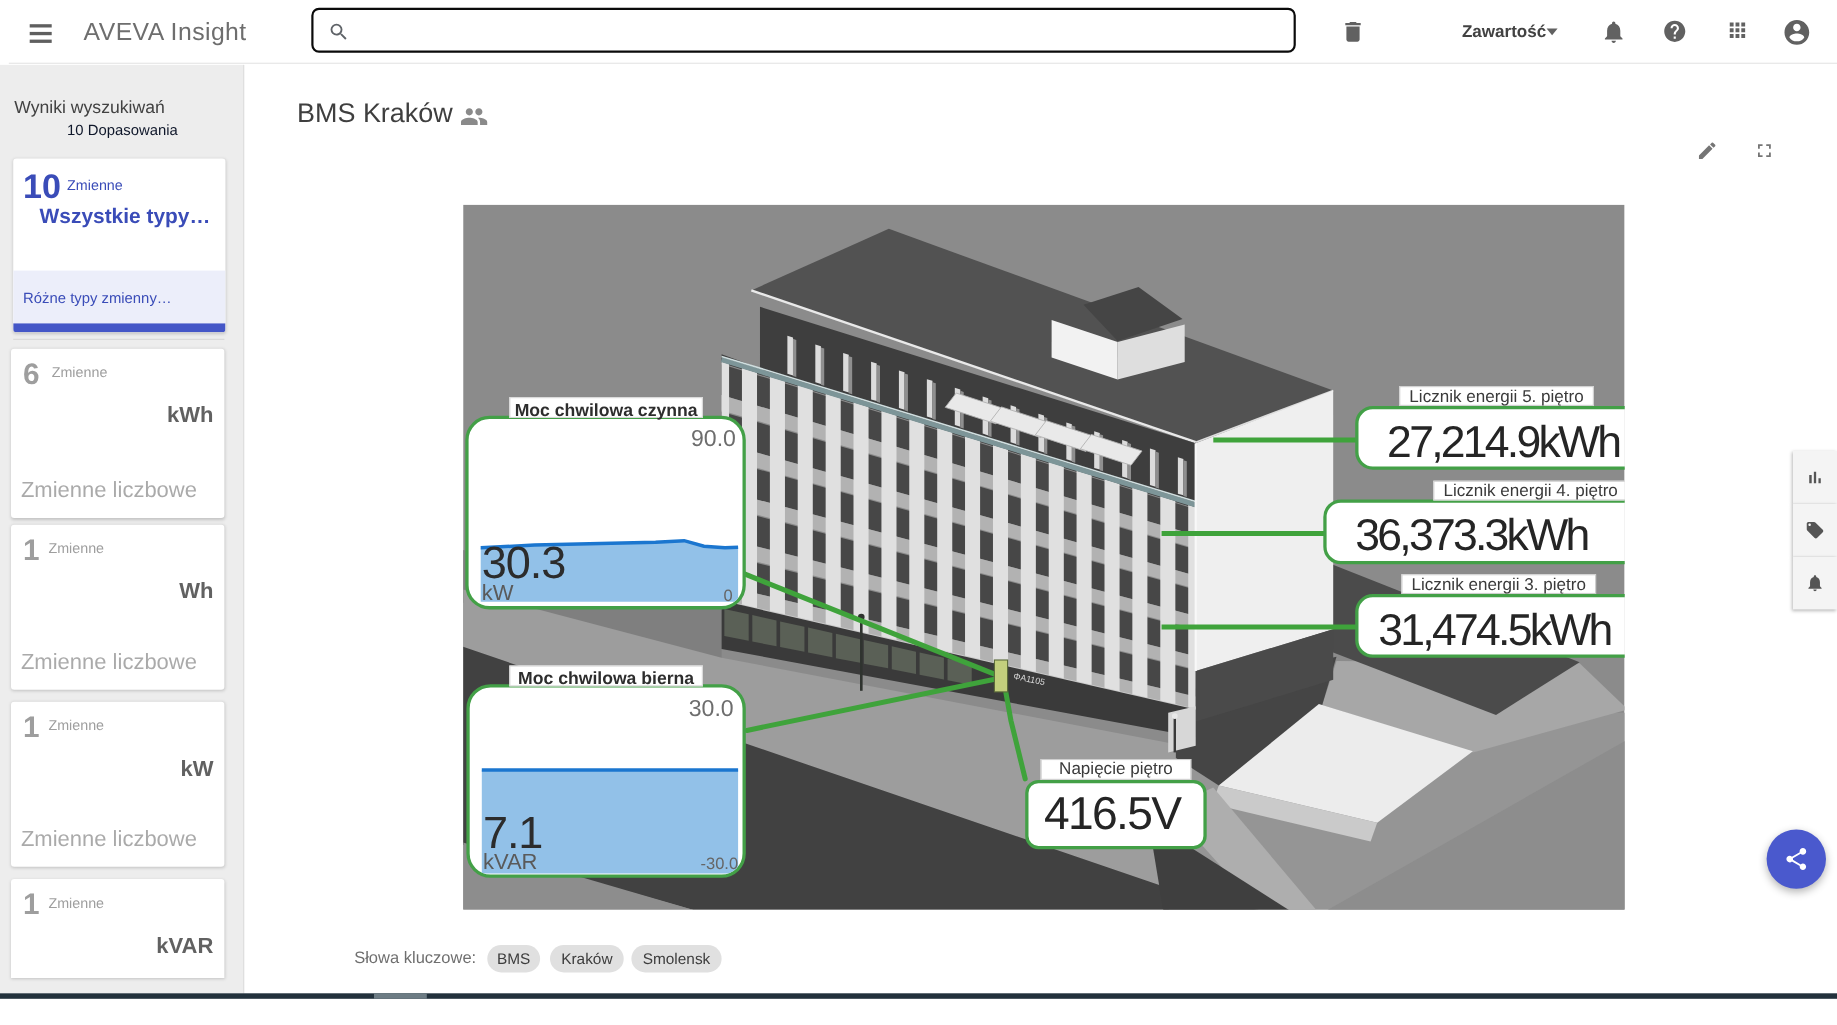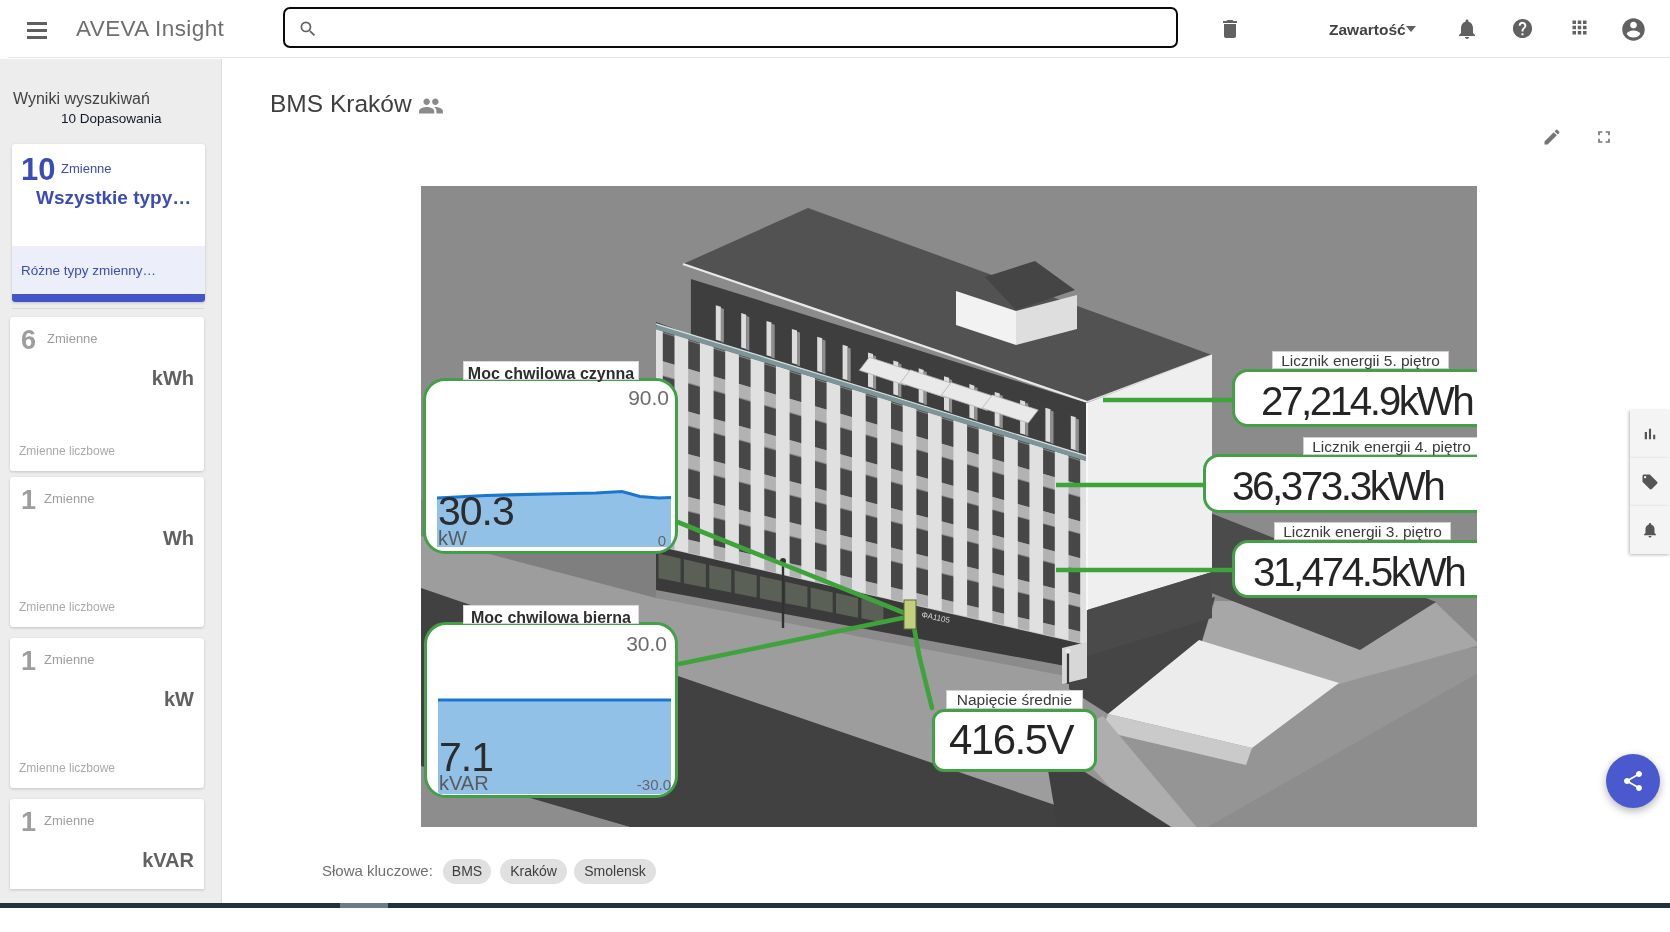--- a/index.html
+++ b/index.html
@@ -23,21 +23,21 @@
       border-top:6px solid #616161; }
   
   #sidebar { position:absolute; left:0; top:59px; width:222px; height:844px;
      background:#ededed; border-right:1px solid #ddd; z-index:10; }
   .card { position:absolute; left:12px; width:193px; background:#fff;
      border-radius:3px; box-shadow:0 1px 3px rgba(0,0,0,0.18); }
   .bignum { position:absolute; left:9px; top:8px; font-size:31px; font-weight:bold; }
   .znlbl { position:absolute; left:49px; top:17px; font-size:13px; }
   .unit { position:absolute; right:10px; top:50px; font-size:20px; font-weight:bold;
      color:#616161; }
-  .zliczb { position:absolute; left:9px; bottom:13px; font-size:12px; color:#aaa; }
+  .zliczb { position:absolute; left:9px; bottom:13px; font-size:20px; color:#aaa; }
   
   #main { position:absolute; left:223px; top:59px; width:1447px; height:844px;
      background:#fff; }
   #title { position:absolute; left:270px; top:90px; font-size:24.5px; color:#3f3f3f; }
   
   #scene { position:absolute; left:421px; top:186px; width:1056px; height:641px;
      overflow:hidden; }
   .wlabel { position:absolute; background:#fff; border:1px solid #d8d8d8;
      font-size:16px; font-weight:bold; color:#2d2d2d; text-align:center;
      padding-top:3px; z-index:3; }
@@ -297,21 +297,21 @@
   </div>
   <div class="klabel" style="left:882px;top:251px;width:177px;height:18px;">Licznik energii 4. piętro</div>
   <div class="gbox" style="left:782px;top:268px;width:300px;height:59px;border-radius:16px;">
     <div class="kwval">36,373.3kWh</div>
   </div>
   <div class="klabel" style="left:853px;top:336px;width:177px;height:18px;">Licznik energii 3. piętro</div>
   <div class="gbox" style="left:811px;top:354px;width:300px;height:58px;border-radius:16px;">
     <div class="kwval" style="left:18px;">31,474.5kWh</div>
   </div>
 
-  <div class="klabel" style="left:525px;top:504px;width:137px;height:19px;">Napięcie średnie</div>
+  <div class="klabel" style="left:525px;top:504px;width:137px;height:19px;">Napięcie piętro</div>
   <div class="gbox" style="left:511px;top:523px;width:165px;height:63px;border-radius:12px;">
     <div style="position:absolute;left:14px;top:4px;font-size:42px;color:#252525;letter-spacing:-1.5px;">416.5V</div>
   </div>
 </div>
 
 <div class="abs" style="left:322px;top:862px;font-size:15px;color:#6f6f6f;">Słowa kluczowe:</div>
 <div class="pill" style="left:443px;width:48px;">BMS</div>
 <div class="pill" style="left:500px;width:67px;">Kraków</div>
 <div class="pill" style="left:574px;width:82px;">Smolensk</div>
 

